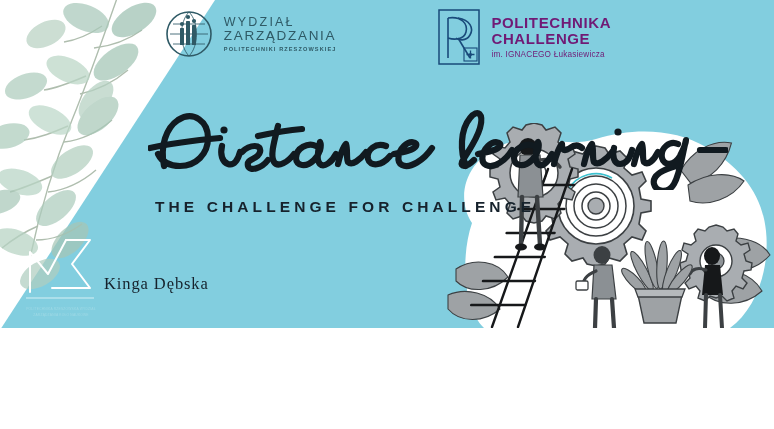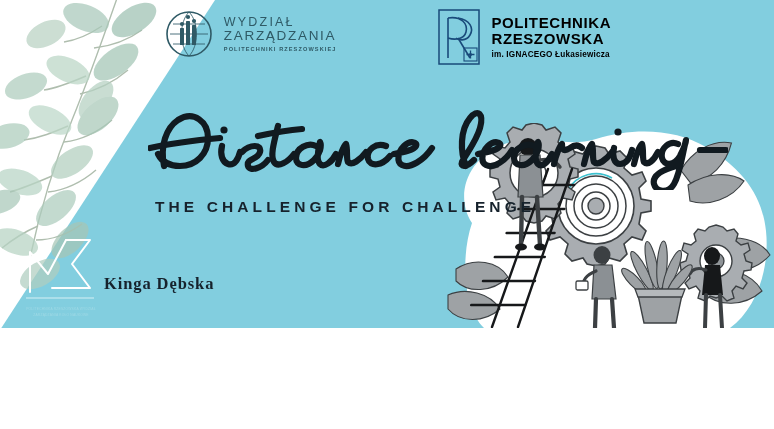--- a/index.html
+++ b/index.html
@@ -74,33 +74,33 @@
     display: block;
   }
   .logo-wz-text .l3 {
     font-size: 5.6px;
     letter-spacing: 1.1px;
     font-weight: 700;
     display: block;
     margin-top: 2px;
   }
   .logo-pr-text {
-    color: #000000;
+    color: #701a75;
     line-height: 1.1;
   }
   .logo-pr-text .l1,
   .logo-pr-text .l2 {
     font-size: 15px;
     font-weight: 700;
     letter-spacing: 0.6px;
     display: block;
   }
   .logo-pr-text .l3 {
     font-size: 8.2px;
-    font-weight: 700;
+    font-weight: 400;
     letter-spacing: 0.2px;
     display: block;
     margin-top: 2px;
   }
 
   
   .illustration {
     position: absolute;
     right: 0;
     bottom: 0;
@@ -156,21 +156,20 @@
   .author {
     position: absolute;
     left: 104px;
     bottom: 34px;
     z-index: 7;
     color: #16222c;
     font-family: "Liberation Serif", serif;
     font-size: 16.5px;
     letter-spacing: 0.9px;
     white-space: nowrap;
-    font-weight: bold;
   }
 </style>
 </head>
 <body>
 
 <div id="slide">
 
   <div class="corner-white"></div>
 
   <svg class="branch" viewBox="0 0 230 300">
@@ -245,21 +244,21 @@
           <path d="M22 30 L34 50"></path>
         </g>
         <g fill="#194a7a">
           <rect x="28" y="40" width="13" height="13" fill="none" stroke="#194a7a" stroke-width="1.1"></rect>
           <path d="M34.5 42.5 L34.5 50.5 M30.5 46.5 L38.5 46.5" stroke="#194a7a" stroke-width="1.3"></path>
           <circle cx="34.5" cy="46.5" r="1.6"></circle>
         </g>
       </svg>
       <div class="logo-pr-text">
         <span class="l1">POLITECHNIKA</span>
-        <span class="l2">RZESZOWSKA</span>
+        <span class="l2">CHALLENGE</span>
         <span class="l3">im. IGNACEGO Łukasiewicza</span>
       </div>
     </div>
 
   </div>
 
   <svg class="illustration" viewBox="0 0 330 205">
 
     <path d="M28 100 C10 72, 24 36, 58 22 C92 8, 120 26, 152 16 C190 4, 232 6, 262 24
              C296 44, 318 70, 322 108 C326 146, 312 186, 286 205 L40 205 C20 186, 16 136, 28 100 Z" fill="#ffffff"></path>

